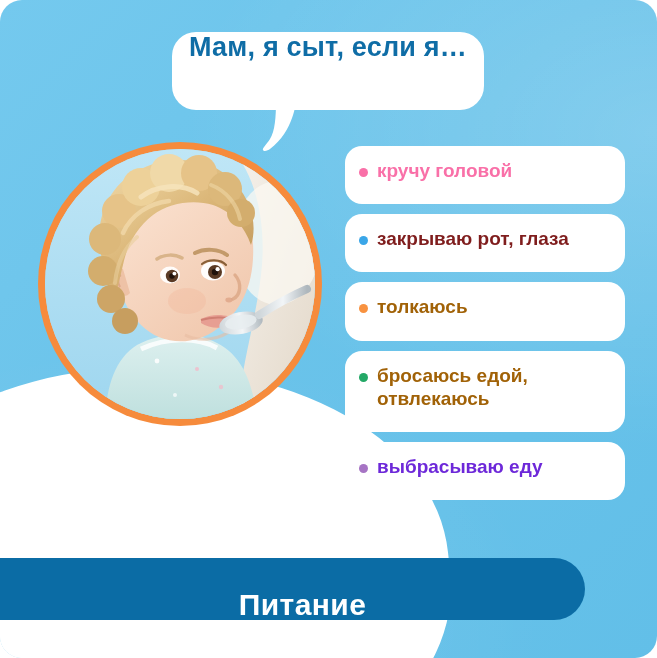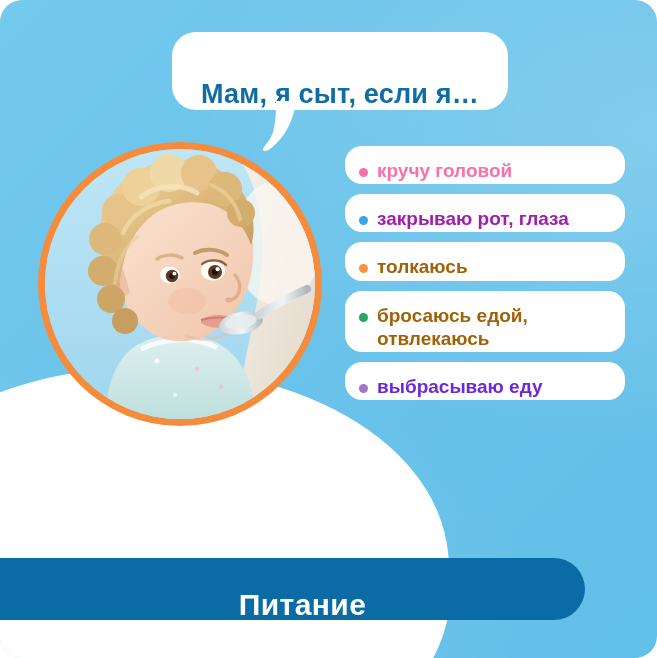--- a/index.html
+++ b/index.html
@@ -36,24 +36,24 @@
     position:absolute;
     left:-250px;bottom:-210px;
     width:560px;height:330px;
     background:#ffffff;
     border-radius:50%;
   }
 
   
   .bubble{
     position:absolute;left:172px;top:32px;
-    width:336px;height:78px;
+    width:312px;height:78px;
     background:#ffffff;
     border-radius:24px;
-    display:flex;align-items:flex-end;justify-content:center;
+    display:flex;align-items:flex-start;justify-content:center;
   }
   .bubble-text{
     color:#0f6da6;
     font-size:27px;
     font-weight:bold;
     letter-spacing:.2px;
     white-space:nowrap;
   }
   .bubble-tail{
     position:absolute;
@@ -81,21 +81,21 @@
 
   
   .cards{
     position:absolute;left:345px;top:146px;
     width:280px;
   }
   .card{
     background:#ffffff;
     border-radius:17px;
     margin-bottom:10px;
-    padding:13px 16px 2px 14px;
+    padding:13px 16px 22px 14px;
     display:flex;
     align-items:flex-start;
     box-sizing:border-box;
   }
   .dot{
     flex:0 0 auto;
     width:9px;height:9px;
     border-radius:50%;
     margin-top:9px;
     margin-right:9px;
@@ -254,21 +254,21 @@
 
   <div class="cards">
 
     <div class="card">
       <span class="dot" style="background:#f970a8"></span>
       <span class="card-text" style="color:#f970a8">кручу головой</span>
     </div>
 
     <div class="card">
       <span class="dot" style="background:#3aa6e8"></span>
-      <span class="card-text" style="color:#a21caf">закрываю рот, глаза</span>
+      <span class="card-text" style="color:#7f1d1d">закрываю рот, глаза</span>
     </div>
 
     <div class="card">
       <span class="dot" style="background:#f89240"></span>
       <span class="card-text" style="color:#a16207">толкаюсь</span>
     </div>
 
     <div class="card">
       <span class="dot" style="background:#23a866"></span>
       <span class="card-text" style="color:#a16207">бросаюсь едой, отвлекаюсь</span>

